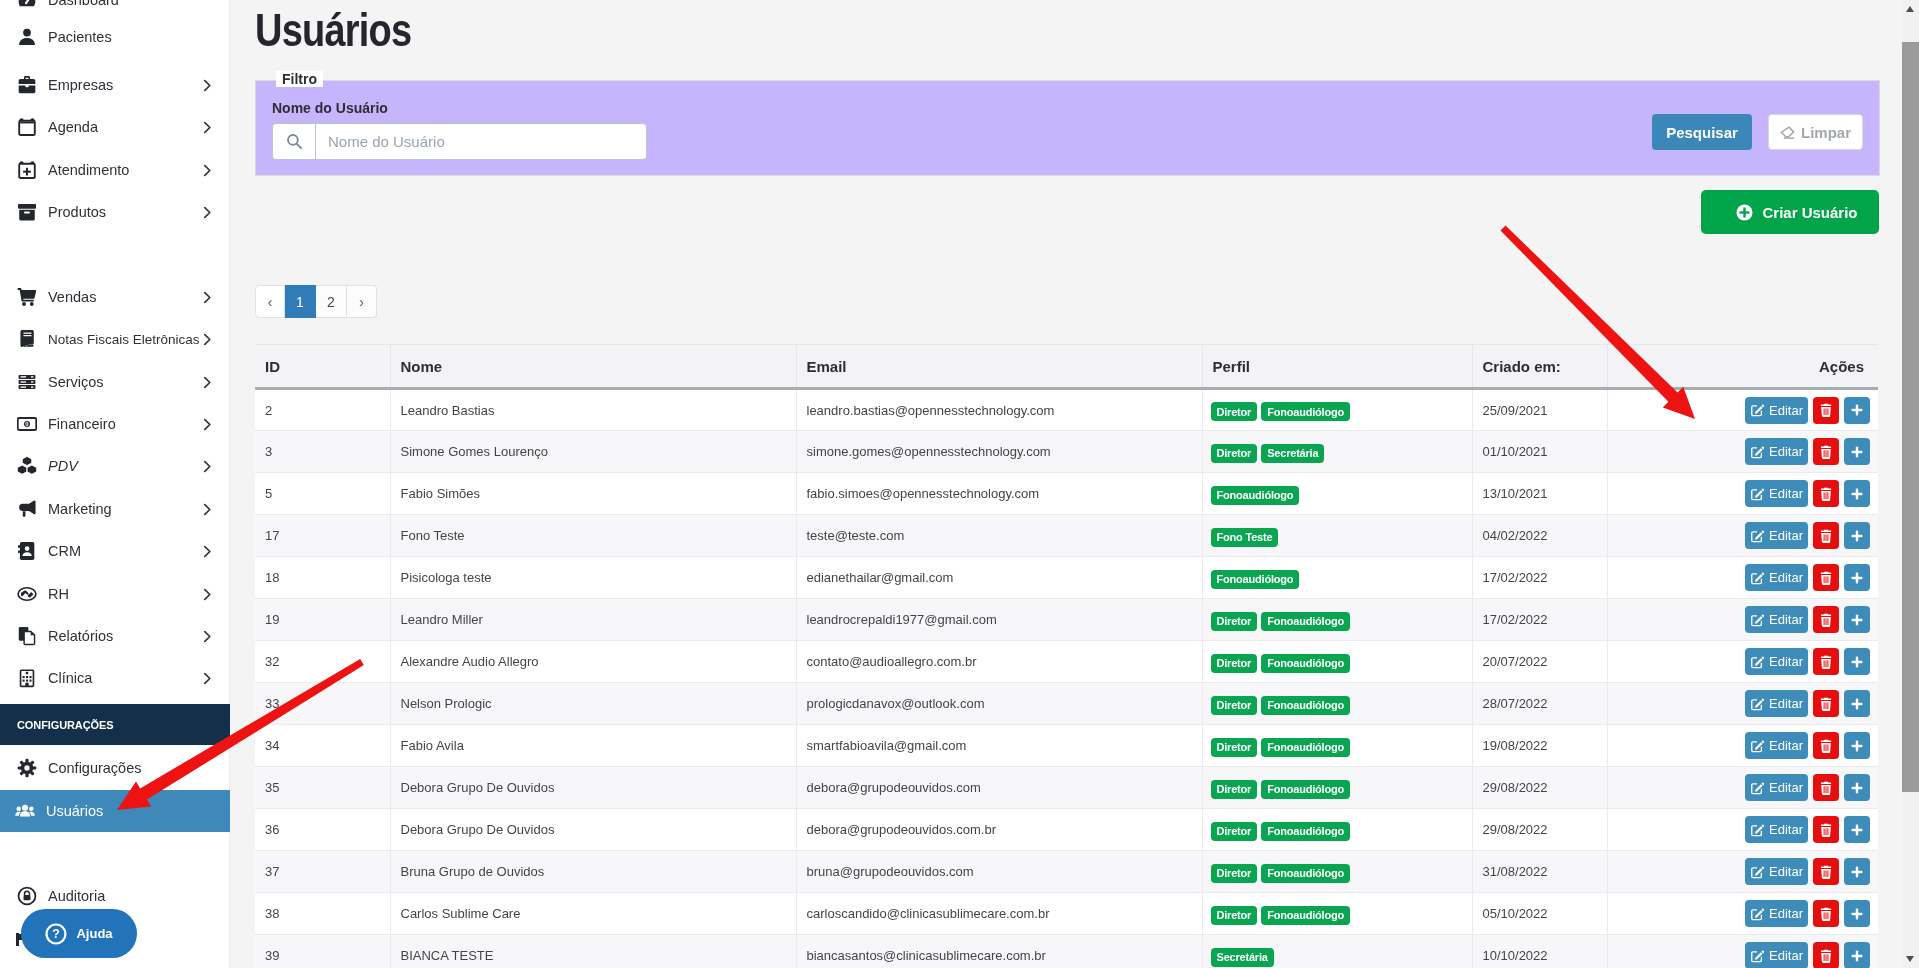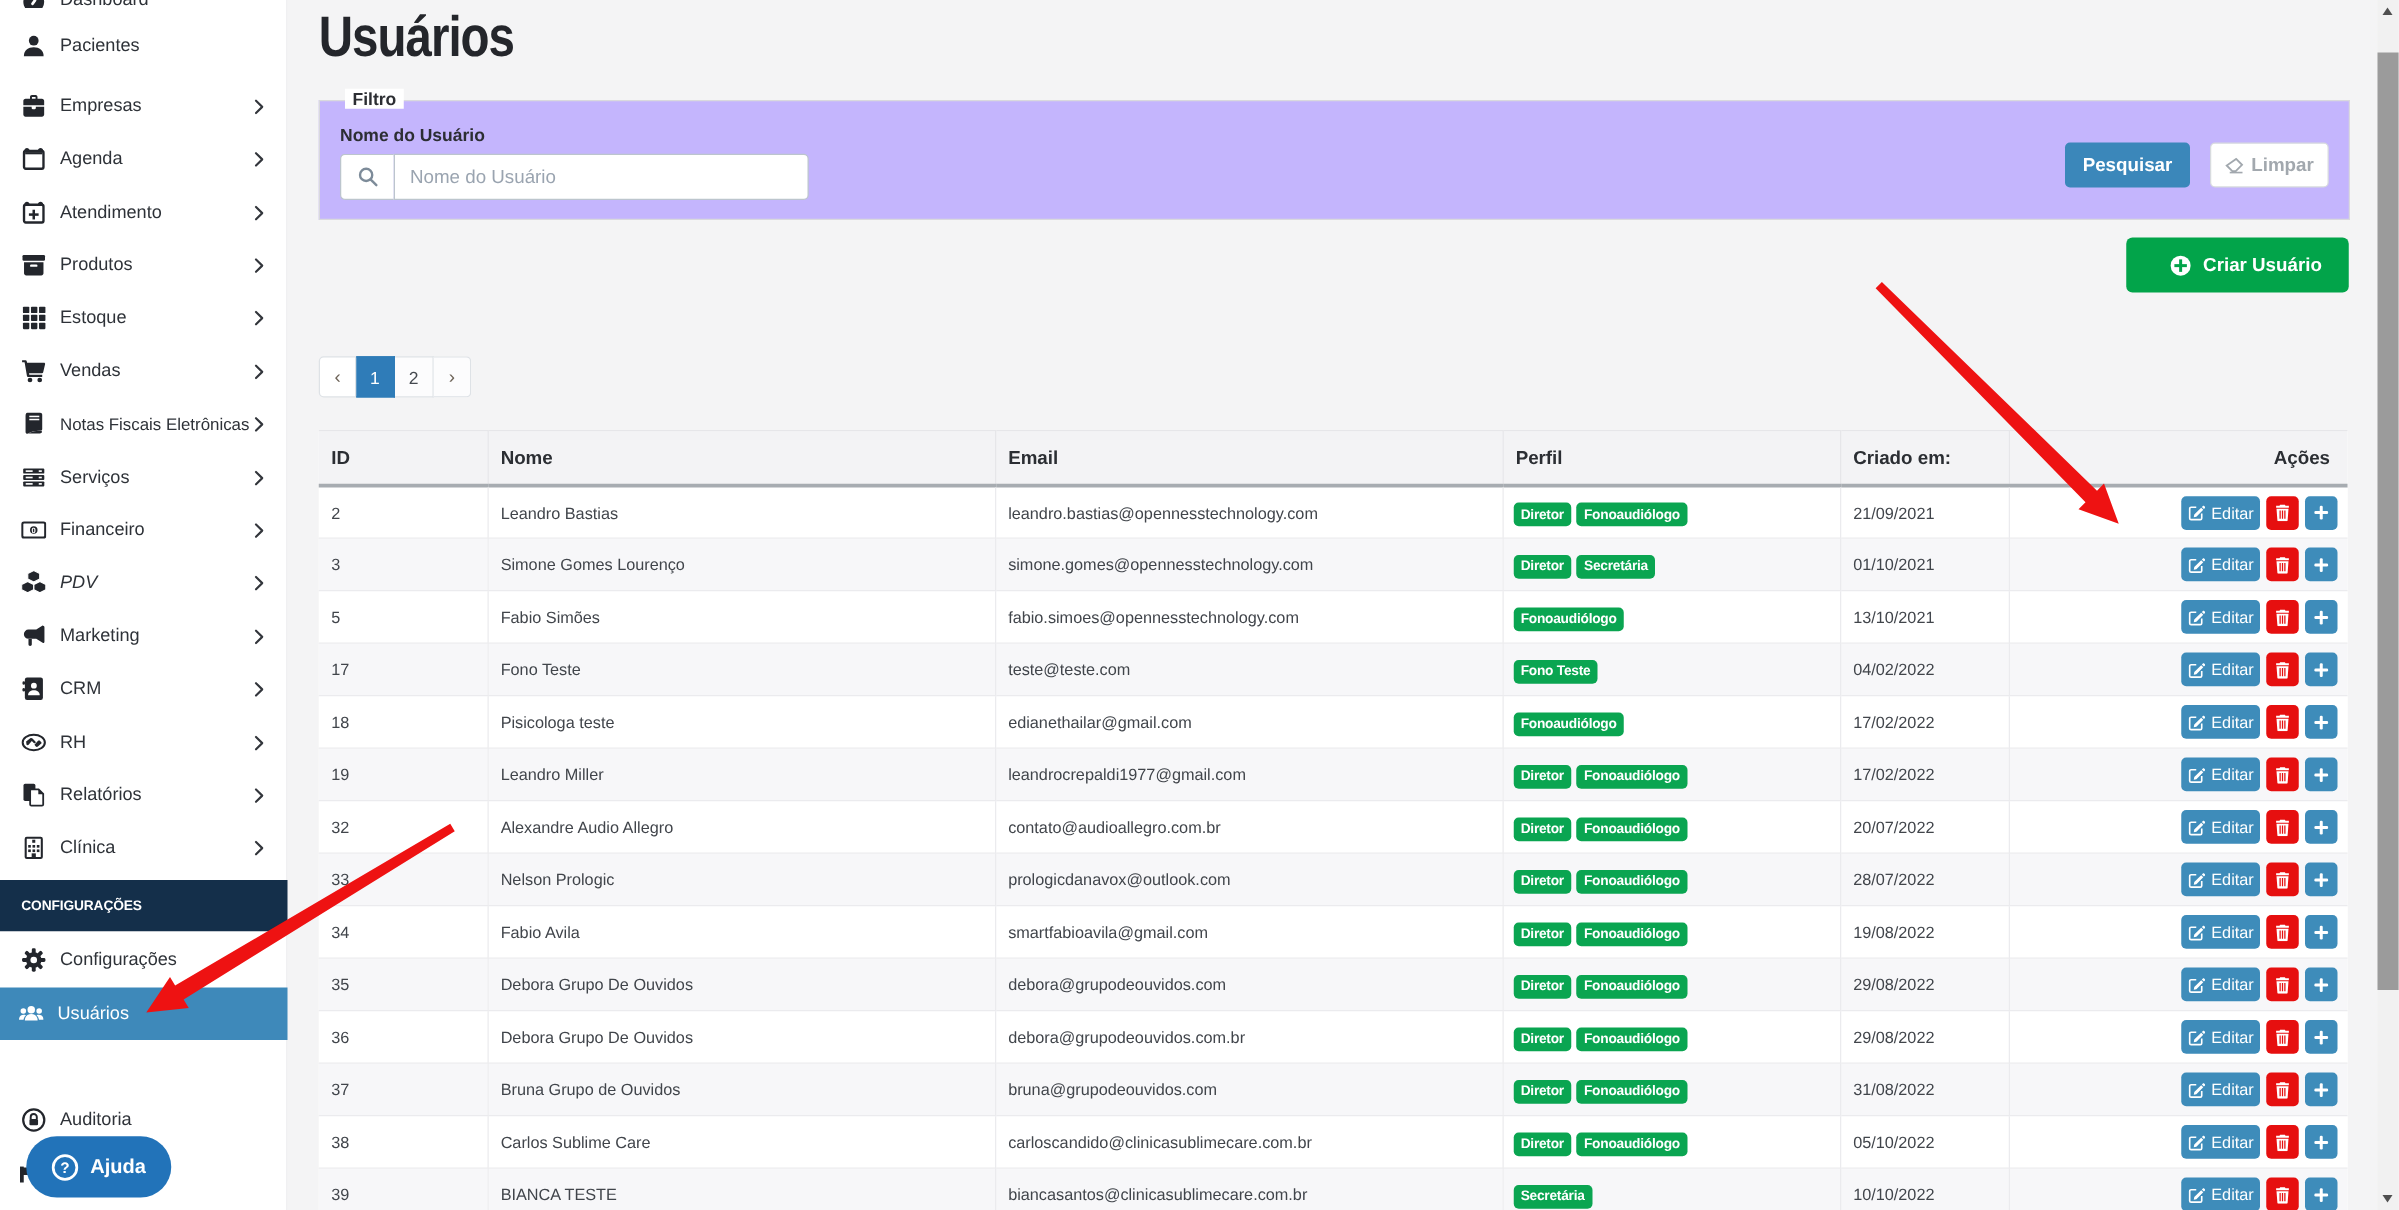--- a/index.html
+++ b/index.html
@@ -12,21 +12,21 @@
   .mi { position:absolute; left:0; width:230px; height:42px; display:flex; align-items:center; color:#2e3238; font-size:14.5px; }
   .mi .icb { width:20px; height:20px; margin-left:17px; display:flex; align-items:center; justify-content:center; flex:none; }
   .mi .icb svg { display:block; width:20px; height:20px; }
   .mi .lbl { margin-left:11px; white-space:nowrap; }
   .mi .chev { position:absolute; right:18px; top:50%; margin-top:-6px; }
   .cfgband { position:absolute; left:0; top:704px; width:230px; height:41px; background:#142f4a; color:#fff; font-size:11px; font-weight:bold; letter-spacing:-0.1px; display:flex; align-items:center; padding-left:17px; }
   .mi.active { background:#3e89ba; color:#fff; }
   .mi.active .icb svg { width:23px; height:23px; }
   .mi.active .icb { margin-left:15px; }
   .ajuda { position:absolute; left:21px; top:909px; width:116px; height:49px; background:#2273b9; border-radius:25px; display:flex; align-items:center; justify-content:center; z-index:5; }
-  .ajuda .txt { color:#fff; font-weight:bold; font-size:16px; margin-left:9px; }
+  .ajuda .txt { color:#fff; font-weight:bold; font-size:13px; margin-left:9px; }
   .stub { position:absolute; left:15px; top:933px; width:8px; height:13px; overflow:hidden; z-index:1; }
 
   
   #main { position:absolute; left:230px; top:0; width:1673px; height:968px; background:#f4f4f5; }
   h1 { position:absolute; left:25px; top:5px; font-size:38px; letter-spacing:-0.8px; color:#24262b; font-weight:bold; transform:scaleY(1.2); transform-origin:left top; }
 
   .filtro { position:absolute; left:25px; top:80px; width:1625px; height:96px; background:#c4b5fd; border:1px solid #d9d9dd; }
   .filtro .legend { position:absolute; left:20px; top:-10px; background:#fff; padding:0 6px; font-size:14px; font-weight:bold; color:#2c2e33; }
   .filtro .flabel { position:absolute; left:16px; top:19px; font-size:14px; font-weight:bold; color:#2c2e33; }
   .igroup { position:absolute; left:16px; top:42px; width:375px; height:37px; display:flex; }
@@ -134,39 +134,20 @@
     </div>
   <div class="mi" style="top:191.0px;text-align:center;">
       <span class="icb">
         <svg width="18" height="18" viewBox="0 0 18 18">
           <rect x="0.9" y="1.8" width="16.2" height="4.2" rx="0.9" fill="#23262c"></rect>
           <path fill="#23262c" d="M2 7h14v8c0 .9-.7 1.6-1.6 1.6H3.6C2.7 16.6 2 15.9 2 15z"></path>
           <rect x="6.3" y="8.6" width="5.4" height="1.7" rx="0.85" fill="#fff"></rect>
         </svg>
       </span>
       <span class="lbl">Produtos</span>
-      <svg class="chev" width="9" height="13" viewBox="0 0 9 13">
-        <path d="M1.8 1.6l5 4.9-5 4.9" fill="none" stroke="#33363c" stroke-width="1.7" stroke-linecap="round" stroke-linejoin="round"></path>
-      </svg>
-    </div>
-  <div class="mi" style="top:233.4px;">
-      <span class="icb">
-        <svg width="18" height="18" viewBox="0 0 18 18">
-          <rect x="1.2" y="1.2" width="4.6" height="4.6" rx="0.6" fill="#23262c"></rect>
-          <rect x="7.0" y="1.2" width="4.6" height="4.6" rx="0.6" fill="#23262c"></rect>
-          <rect x="12.8" y="1.2" width="4.6" height="4.6" rx="0.6" fill="#23262c"></rect>
-          <rect x="1.2" y="7.0" width="4.6" height="4.6" rx="0.6" fill="#23262c"></rect>
-          <rect x="7.0" y="7.0" width="4.6" height="4.6" rx="0.6" fill="#23262c"></rect>
-          <rect x="12.8" y="7.0" width="4.6" height="4.6" rx="0.6" fill="#23262c"></rect>
-          <rect x="1.2" y="12.8" width="4.6" height="4.6" rx="0.6" fill="#23262c"></rect>
-          <rect x="7.0" y="12.8" width="4.6" height="4.6" rx="0.6" fill="#23262c"></rect>
-          <rect x="12.8" y="12.8" width="4.6" height="4.6" rx="0.6" fill="#23262c"></rect>
-        </svg>
-      </span>
-      <span class="lbl">Estoque</span>
       <svg class="chev" width="9" height="13" viewBox="0 0 9 13">
         <path d="M1.8 1.6l5 4.9-5 4.9" fill="none" stroke="#33363c" stroke-width="1.7" stroke-linecap="round" stroke-linejoin="round"></path>
       </svg>
     </div>
   <div class="mi" style="top:275.8px;">
       <span class="icb">
         <svg width="18" height="18" viewBox="0 0 18 18">
           <path fill="#23262c" d="M0.6 1h2.5a.8.8 0 0 1 .8.6l.3 1.2h12.2c.5 0 .9.5.8 1l-1.4 6a.9.9 0 0 1-.9.7H5.6l.2 1h9.3v1.6H4.9a.8.8 0 0 1-.8-.6L2.4 2.6H.6z"></path>
           <circle cx="6.3" cy="15.3" r="1.7" fill="#23262c"></circle>
           <circle cx="13.3" cy="15.3" r="1.7" fill="#23262c"></circle>
@@ -425,21 +406,21 @@
       <tr>
           <td>2</td>
           <td>Leandro Bastias</td>
           <td>leandro.bastias@opennesstechnology.com</td>
           <td>
             <div class="badges">
               <span class="badge">Diretor</span>
               <span class="badge">Fonoaudiólogo</span>
             </div>
           </td>
-          <td>21/09/2021</td>
+          <td>25/09/2021</td>
           <td>
             <div class="acts">
               <div class="b-ed">
                 <svg width="14" height="14" viewBox="0 0 16 16">
                   <path fill="none" stroke="#fff" stroke-width="1.5" d="M13 8.8v4.4c0 .7-.6 1.3-1.3 1.3H3.3c-.7 0-1.3-.6-1.3-1.3V4.5c0-.7.6-1.3 1.3-1.3H8"></path>
                   <path fill="#fff" d="M6.2 9.9l-.5 2.4 2.4-.5 6.3-6.3-1.9-1.9zM13.1 3l1.9 1.9 1-1c.3-.3.3-.8 0-1.1l-.8-.8c-.3-.3-.8-.3-1.1 0z"></path>
                 </svg>
                 <span>Editar</span>
               </div>
               <div class="b-tr">

